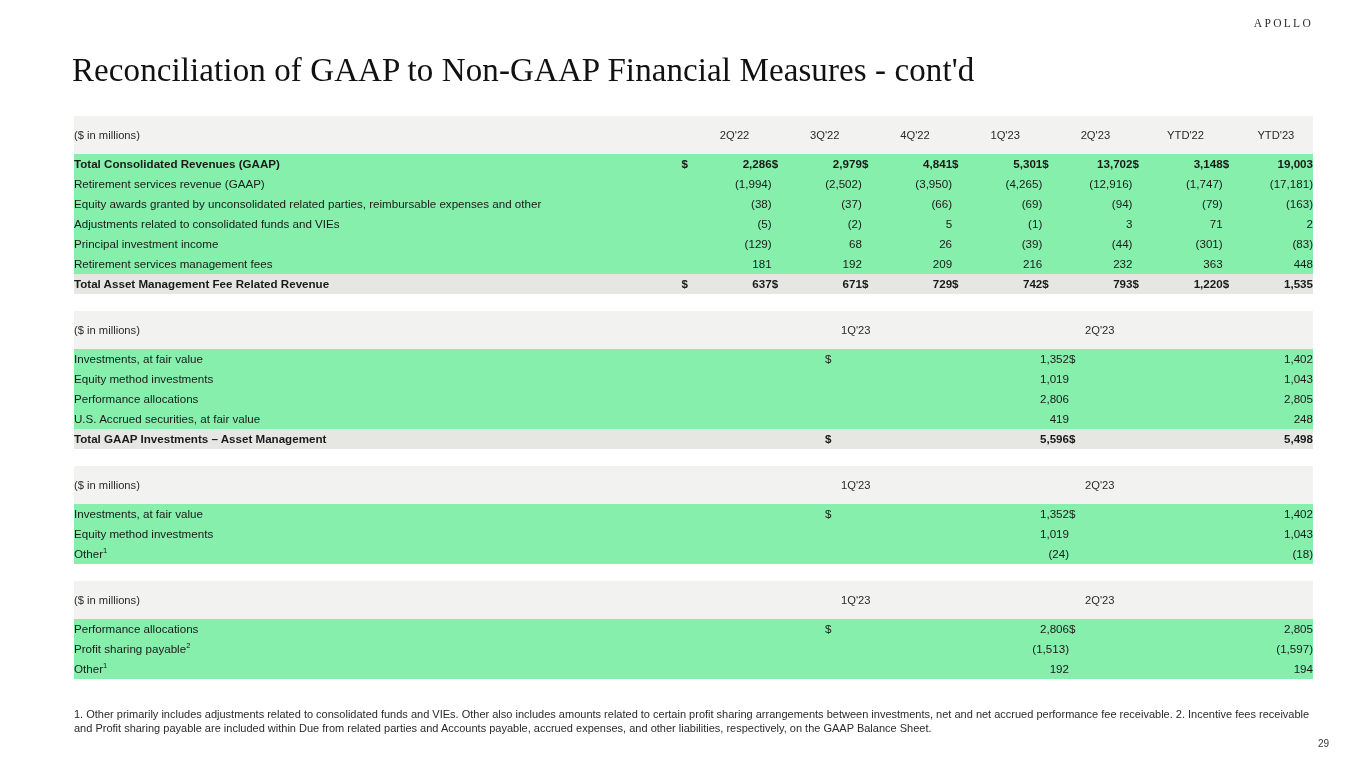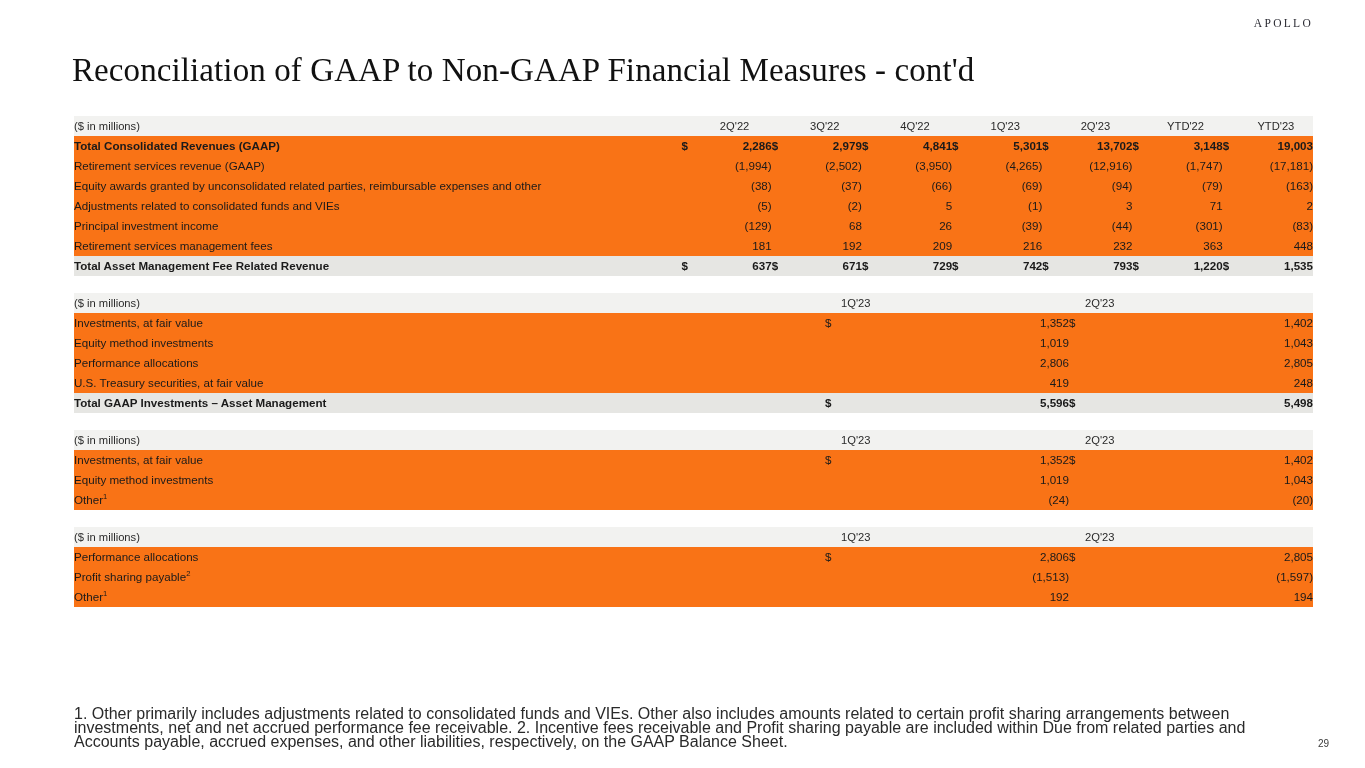--- a/index.html
+++ b/index.html
@@ -58,41 +58,41 @@
     padding: 0;
     font-weight: normal;
     vertical-align: middle;
     white-space: nowrap;
     height: 20px;
     line-height: 20px;
   }
 
   
   tr.hdr { background: #f2f2f0; }
-  tr.hdr td { font-size: 11.2px; color: #2a2a2a; height: 20px; line-height: 20px; margin-left: 19px;}
+  tr.hdr td { font-size: 11.2px; color: #2a2a2a; height: 38px; line-height: 20px; margin-left: 19px;}
   tr.total { background: #e6e6e3; font-weight: bold; }
   tr.total td { font-weight: bold; }
-  tr.body-row { background: #f97316; }
+  tr.body-row { background: #86efac; }
 
   td.lbl { text-align: left; padding-left: 10px; color: #1a1a1a; }
   td.lbl.strong { font-weight: bold; }
   td.cur { text-align: left; padding-left: 2px; width: 14px; }
   td.num { text-align: right; padding-right: 4px; }
   td.hcell { text-align: center; }
   td.hcell.h1 { text-align: left; padding-left: 0px; }
 
   sup { font-size: 7.6px; vertical-align: super; line-height: 0; }
 
   
   .footnotes {
     position: absolute;
     left: 74px;
     top: 707px;
     width: 1240px;
-    font-size: 16px;
+    font-size: 11px;
     line-height: 14px;
     color: #2a2a2a;
     text-align: left;
   }
 
   .page-no {
     position: absolute;
     right: 36px;
     top: 738px;
     font-size: 10px;
@@ -296,21 +296,21 @@
           <td class="num">1,043</td>
         </tr>
         <tr class="body-row">
           <td class="lbl">Performance allocations</td>
           <td class="cur"></td>
           <td class="num">2,806</td>
           <td class="cur"></td>
           <td class="num">2,805</td>
         </tr>
         <tr class="body-row">
-          <td class="lbl">U.S. Treasury securities, at fair value</td>
+          <td class="lbl">U.S. Accrued securities, at fair value</td>
           <td class="cur"></td>
           <td class="num">419</td>
           <td class="cur"></td>
           <td class="num">248</td>
         </tr>
         <tr class="total">
           <td class="lbl strong">Total GAAP Investments – Asset Management</td>
           <td class="cur">$</td>
           <td class="num">5,596</td>
           <td class="cur">$</td>
@@ -346,21 +346,21 @@
           <td class="cur"></td>
           <td class="num">1,019</td>
           <td class="cur"></td>
           <td class="num">1,043</td>
         </tr>
         <tr class="body-row">
           <td class="lbl">Other<sup>1</sup></td>
           <td class="cur"></td>
           <td class="num">(24)</td>
           <td class="cur"></td>
-          <td class="num">(20)</td>
+          <td class="num">(18)</td>
         </tr>
       </tbody>
     </table>
   <table class="fin" id="t4">
       <colgroup>
         <col style="width: 751px;">
         <col style="width: 16px;">
         <col style="width: 228px;">
         <col style="width: 16px;">
         <col style="width: 228px;">

